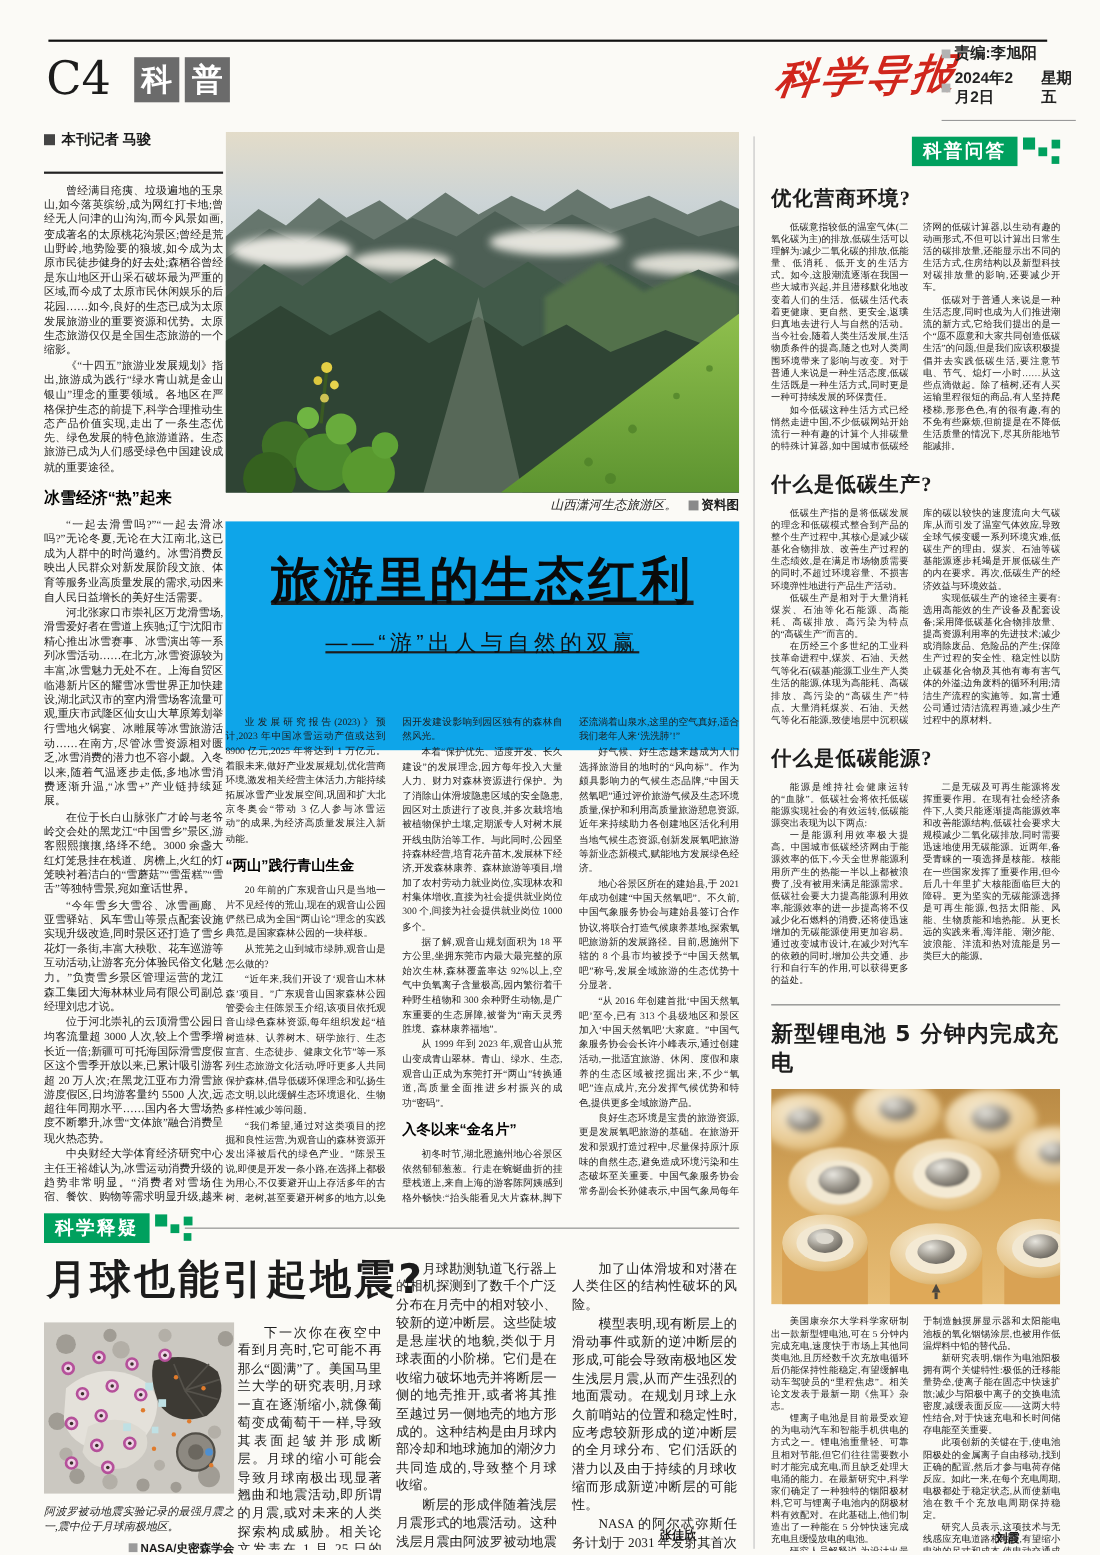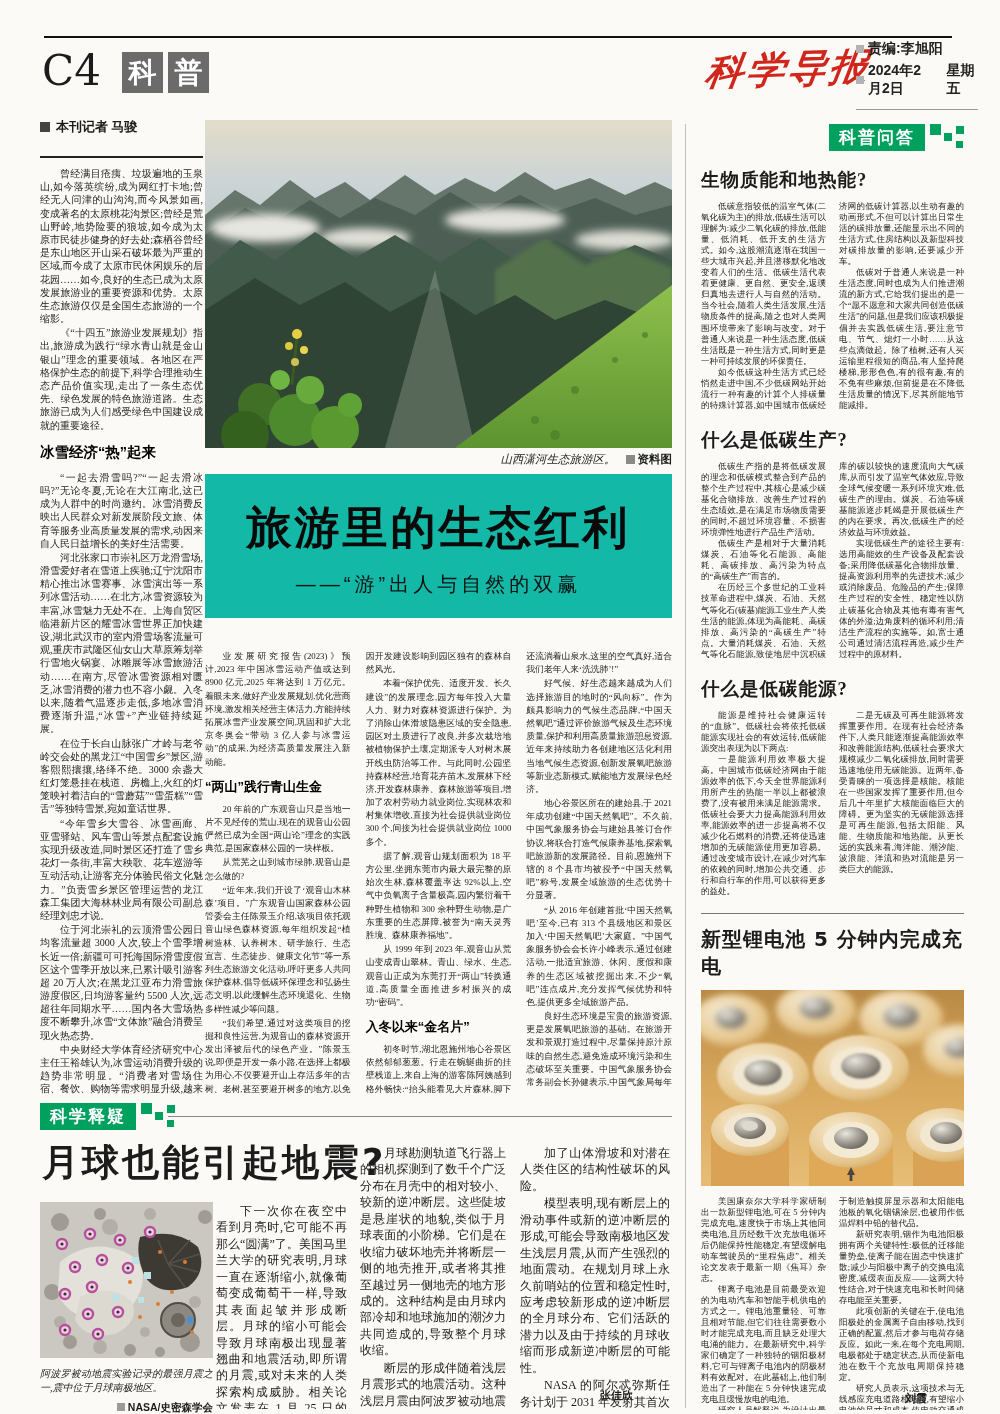--- a/index.html
+++ b/index.html
@@ -37,39 +37,39 @@
   .col1 .subhead { font-size:14.5px; margin:11px 0 9px; }
 
   
   .photo { left:205px; top:120px; width:467px; height:328px; overflow:hidden; }
   .photo-cap { left:205px; top:452px; width:467px; text-align:right; font-size:11.5px;
       font-style:italic; }
   .photo-cap b { font-style:normal; font-family:"Liberation Sans",sans-serif; }
   .photo-cap .sq { width:9px; height:9px; background:#8a8a8a; margin:0 3px -1px 10px; }
 
   
-  .headline-box { left:205px; top:474px; width:467px; height:144px; background:#14b8a6;
-      text-align:center; }
+  .headline-box { left:205px; top:474px; width:467px; height:208px; background:#0ea5e9;
+      text-align:center;text-decoration:underline; }
   .main-title { margin-top:24px; font-family:"DejaVu Sans",sans-serif; font-weight:900;
       font-size:45px; letter-spacing:3px; color:#0a0a0a; }
   .sub-title { margin-top:13px; font-size:20px; letter-spacing:4px; color:#111;
       font-family:"Liberation Sans",sans-serif; }
 
   
   .midcols { left:205px; top:650px; width:467px; height:447px; overflow:hidden;
       column-count:3; column-gap:15px; }
   .midcols .para { font-size:8.8px; line-height:1.5; margin-bottom:1px; }
   .midcols .subhead { font-size:13px; margin:9px 0 7px; }
 
   
   .vdiv { left:685px; top:124px; width:1px; height:1284px; background:#c0c0c0; }
 
   
   .rightcol { left:701px; top:124px; width:263px; height:1286px; overflow:hidden; }
-  .badge-row { display:flex; justify-content:flex-end; align-items:flex-start; gap:5px; }
+  .badge-row { display:flex; justify-content:flex-end; align-items:flex-end; gap:5px; }
   .badge { background:#00a05e; color:#fff; font-family:"Liberation Sans",sans-serif;
       font-weight:bold; font-size:17px; padding:2px 10px; letter-spacing:2px; }
   .stair { position:relative; width:34px; height:26px; }
   .stair b { position:absolute; background:#00a05e; }
   .stair b:nth-child(1){ width:11px;height:11px;left:0;top:0; }
   .stair b:nth-child(2){ width:8px;height:8px;left:14px;top:9px; }
   .stair b:nth-child(3){ width:8px;height:8px;left:26px;top:2px; }
   .stair b:nth-child(4){ width:7px;height:7px;left:26px;top:17px; }
   .qa-q { font-size:18.5px; font-weight:bold; margin:16px 0 9px; letter-spacing:1px; }
   .qa-body { column-count:2; column-gap:13px; }
@@ -229,21 +229,21 @@
   <div class="badge-row">
     <span class="badge">科普问答</span>
     <span class="stair">
         <b></b>
         <b></b>
         <b></b>
         <b></b>
       </span>
   </div>
 
-  <h2 class="qa-q">生物质能和地热能?</h2>
+  <h2 class="qa-q">优化营商环境?</h2>
   <div class="qa-body">
       <p class="para">低碳意指较低的温室气体(二氧化碳为主)的排放,低碳生活可以理解为:减少二氧化碳的排放,低能量、低消耗、低开支的生活方式。如今,这股潮流逐渐在我国一些大城市兴起,并且潜移默化地改变着人们的生活。低碳生活代表着更健康、更自然、更安全,返璞归真地去进行人与自然的活动。当今社会,随着人类生活发展,生活物质条件的提高,随之也对人类周围环境带来了影响与改变。对于普通人来说是一种生活态度,低碳生活既是一种生活方式,同时更是一种可持续发展的环保责任。</p>
       <p class="para">如今低碳这种生活方式已经悄然走进中国,不少低碳网站开始流行一种有趣的计算个人排碳量的特殊计算器,如中国城市低碳经济网的低碳计算器,以生动有趣的动画形式,不但可以计算出日常生活的碳排放量,还能显示出不同的生活方式,住房结构以及新型科技对碳排放量的影响,还要减少开车。</p>
       <p class="para">低碳对于普通人来说是一种生活态度,同时也成为人们推进潮流的新方式,它给我们提出的是一个“愿不愿意和大家共同创造低碳生活”的问题,但是我们应该积极提倡并去实践低碳生活,要注意节电、节气、熄灯一小时……从这些点滴做起。除了植树,还有人买运输里程很短的商品,有人坚持爬楼梯,形形色色,有的很有趣,有的不免有些麻烦,但前提是在不降低生活质量的情况下,尽其所能地节能减排。</p>
     </div>
 
   <h2 class="qa-q">什么是低碳生产?</h2>
   <div class="qa-body">
       <p class="para">低碳生产指的是将低碳发展的理念和低碳模式整合到产品的整个生产过程中,其核心是减少碳基化合物排放、改善生产过程的生态绩效,是在满足市场物质需要的同时,不超过环境容量、不损害环境弹性地进行产品生产活动。</p>
       <p class="para">低碳生产是相对于大量消耗煤炭、石油等化石能源、高能耗、高碳排放、高污染为特点的“高碳生产”而言的。</p>

